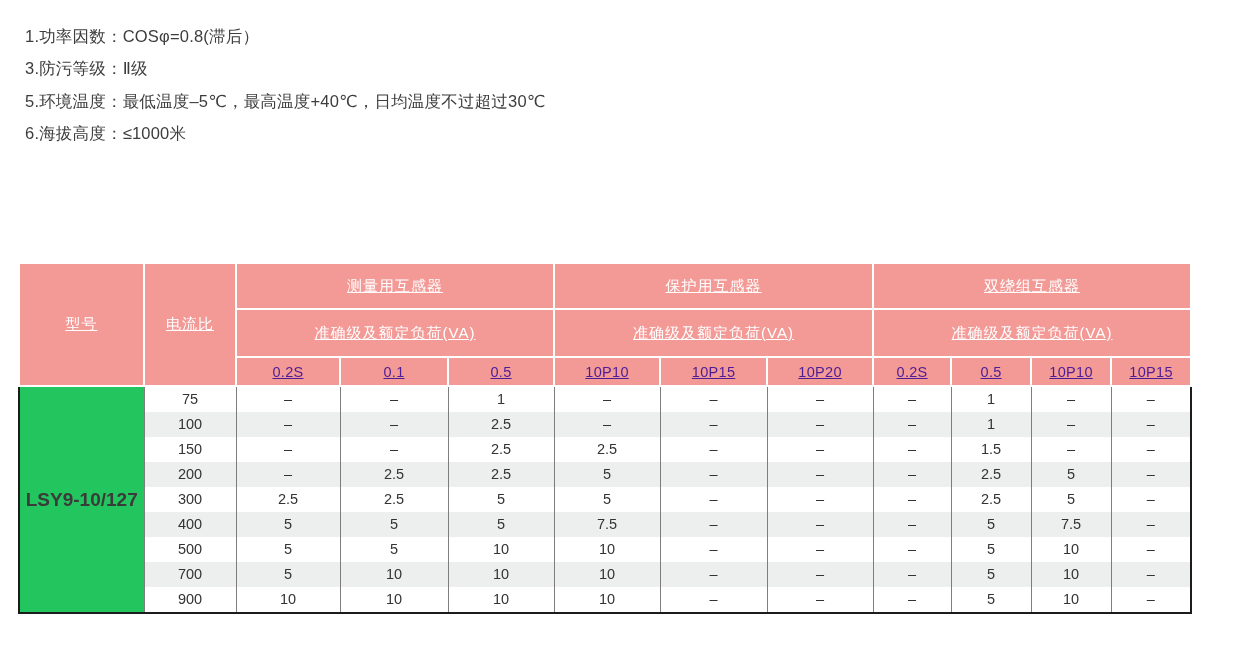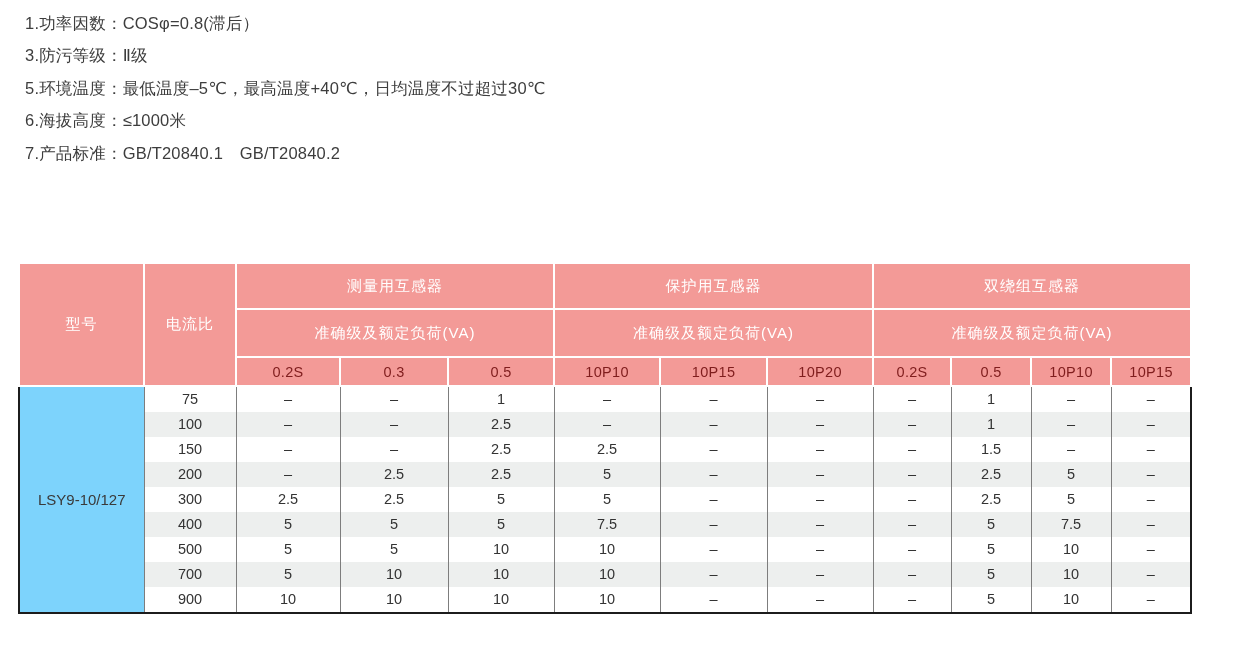--- a/index.html
+++ b/index.html
@@ -11,21 +11,21 @@
     width: 1260px;
     height: 658px;
     position: relative;
     overflow: hidden;
     font-family: "Liberation Sans", "DejaVu Sans", sans-serif;
   }
   
   .specs {
     position: absolute;
     left: 25px;
-    top: 7px;
+    top: 20px;
   }
   .spec-line {
     font-size: 16.5px;
     line-height: 32.4px;
     color: #3d3d3d;
     white-space: pre;
     letter-spacing: 0.2px;
   }
   
   .table-wrap {
@@ -39,64 +39,65 @@
     width: 1172px;
     border: 2.5px solid #1c1c1c;
   }
   .spec-table th {
     background: #f39a97;
     border: 2px solid #ffffff;
     font-weight: normal;
     padding: 0;
     text-align: center;
     vertical-align: middle;
+    text-decoration: underline;
   }
   .spec-table thead tr.row-groups th,
   .spec-table thead tr.row-subtitles th {
     color: #ffffff;
     font-size: 15px;
     letter-spacing: 1px;
   }
   .spec-table thead tr.row-groups th { height: 44px; }
   .spec-table thead tr.row-subtitles th { height: 46px; }
   .spec-table thead tr.row-subcols th {
     height: 27px;
-    color: #7f1d1d;
+    color: #4c1d95;
     font-size: 14.5px;
     letter-spacing: 0.3px;
   }
   .spec-table td {
     padding: 0;
     height: 25px;
     line-height: 25px;
     text-align: center;
     vertical-align: middle;
     font-size: 14.5px;
     color: #333333;
     border: none;
     border-left: 1px solid #7d7d7d;
     background: #ffffff;
   }
   .spec-table tbody tr:nth-child(even) td { background: #edefee; }
   .spec-table td.model {
-    background: #7dd3fc;
+    background: #22c55e;
     border-left: none;
-    font-size: 15px;
+    font-size: 19px;
     color: #3a3a3a;
+    font-weight: bold;
   }
 </style>
 </head>
 <body>
 
 <div class="specs">
   <div class="spec-line">1.功率因数：COSφ=0.8(滞后）</div>
   <div class="spec-line">3.防污等级：Ⅱ级</div>
   <div class="spec-line">5.环境温度：最低温度–5℃，最高温度+40℃，日均温度不过超过30℃</div>
   <div class="spec-line">6.海拔高度：≤1000米</div>
-  <div class="spec-line">7.产品标准：GB/T20840.1　GB/T20840.2</div>
 </div>
 
 <div class="table-wrap">
   <table class="spec-table">
     <colgroup>
       <col style="width:125px">
         <col style="width:92px">
       <col style="width:104px">
         <col style="width:108px">
         <col style="width:106px">
@@ -116,21 +117,21 @@
         <th colspan="3">保护用互感器</th>
         <th colspan="4">双绕组互感器</th>
       </tr>
       <tr class="row-subtitles">
         <th colspan="3">准确级及额定负荷(VA)</th>
         <th colspan="3">准确级及额定负荷(VA)</th>
         <th colspan="4">准确级及额定负荷(VA)</th>
       </tr>
       <tr class="row-subcols">
         <th>0.2S</th>
-        <th>0.3</th>
+        <th>0.1</th>
         <th>0.5</th>
         <th>10P10</th>
         <th>10P15</th>
         <th>10P20</th>
         <th>0.2S</th>
         <th>0.5</th>
         <th>10P10</th>
         <th>10P15</th>
       </tr>
     </thead>

